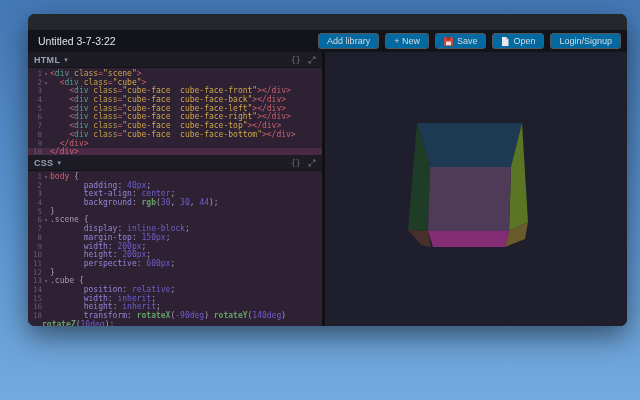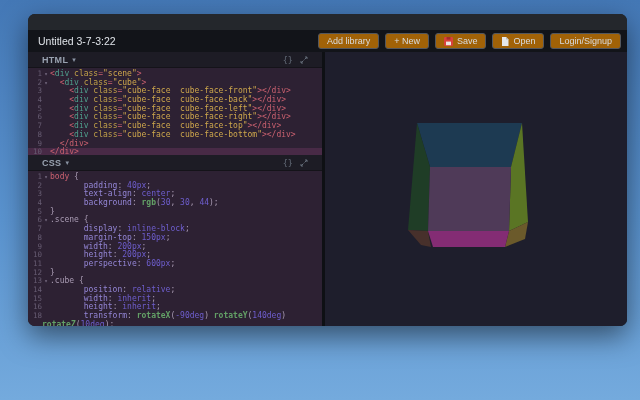--- a/index.html
+++ b/index.html
@@ -14,28 +14,28 @@
   .titlebar { position:absolute; left:0; top:0; width:100%; height:16px; background:#24272c; }
   .dot { position:absolute; top:17px; width:8px; height:8px; border-radius:50%; }
   .dot.red{ left:42px; background:#f5544d; } .dot.yel{ left:54px; background:#f6b73e; }
   .dot.grn{ left:66px; background:#52c22c; }
   
   .appbar { position:absolute; left:0; top:16px; width:100%; height:22px; background:#121419;
             display:flex; align-items:center; }
   .appbar .doc-title { color:#dfe3e8; font-size:10.5px; margin-left:10px; flex:0 0 auto; }
   .appbar .spacer { flex:1; }
   .tb-btn { height:16px; display:flex; align-items:center; gap:4px; margin-right:6px;
-            padding:0 8px; background:#a16207; border:1px solid #53575e; border-radius:3px;
+            padding:0 8px; background:#0369a1; border:1px solid #53575e; border-radius:3px;
             color:#d9dce0; font-size:9px; white-space:nowrap; }
   
   .left-col  { position:absolute; left:0; top:38px; width:294px; height:316px; background:#2d2133; }
   .v-divider { position:absolute; left:294px; top:38px; width:3px; height:316px; background:#0e1014; }
   .right-col { position:absolute; left:297px; top:38px; width:302px; height:316px; }
   .panel-header { height:16px; background:#1d1c25; display:flex; align-items:center;
-                  padding:0 14px; border-bottom:1px solid #141319; }
+                  padding:0 6px; border-bottom:1px solid #141319; }
   .panel-header .plabel { color:#99a2b0; font-size:9px; font-weight:bold; letter-spacing:.3px; }
   .panel-header .caret { color:#8a93a3; font-size:7px; margin-left:4px; }
   .panel-header .spacer { flex:1; }
   .panel-header .braces { color:#646c79; font-size:8.5px; font-family:"DejaVu Sans Mono",monospace; margin-right:7px; }
   
   .code-area { position:relative; overflow:hidden; font-family:"DejaVu Sans Mono",monospace;
                font-size:8px; padding-top:2px; }
   .code-area.html { height:87px; }
   .code-area.css  { height:180px; }
   .code-line { display:flex; height:8.7px; line-height:8.7px; }

